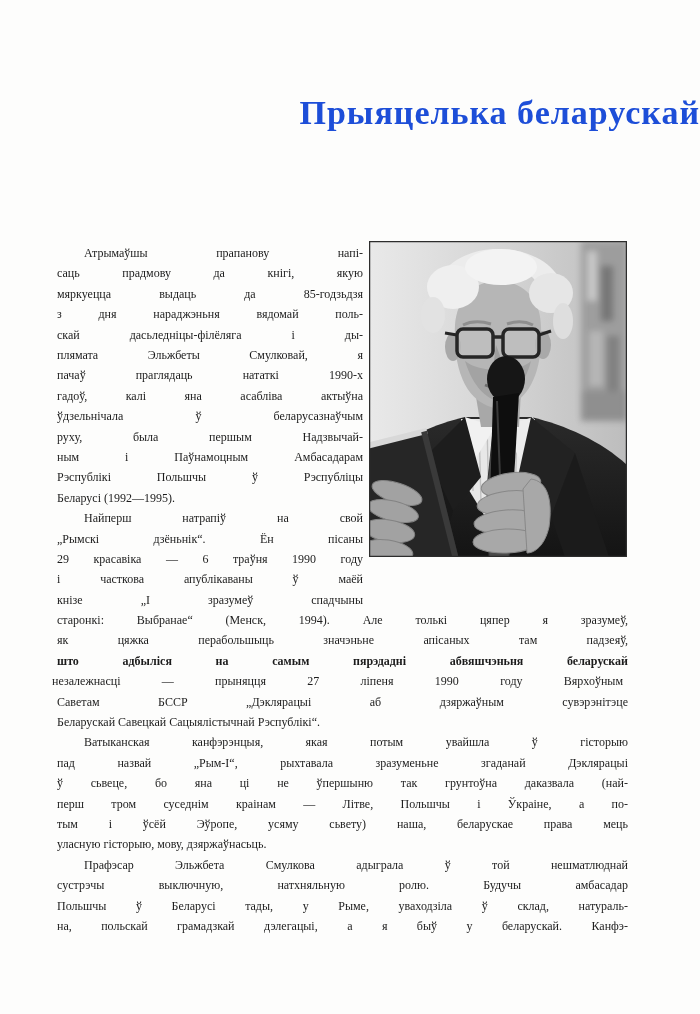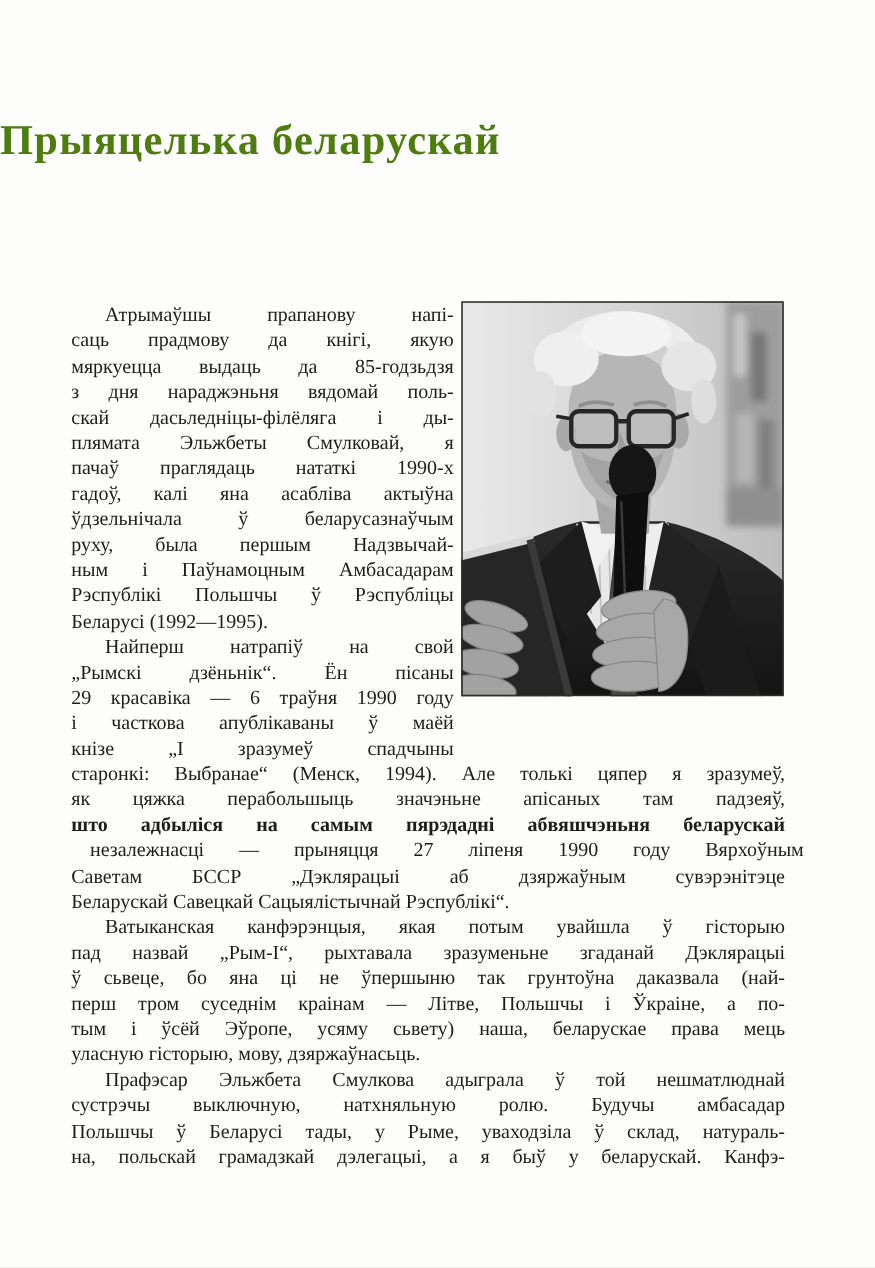--- a/index.html
+++ b/index.html
@@ -3,30 +3,30 @@
 <meta charset="utf-8">
 <style>
   html,body{margin:0;padding:0;background:#e8e8e8;}
   .page{
     position:relative;width:700px;height:1014px;margin:0 auto;
     background:#fdfdfc;overflow:hidden;
     font-family:"Liberation Serif","DejaVu Serif",serif;color:#1a1a1a;
   }
   .title{
     position:absolute;top:92px;left:0;width:700px;margin:0;
-    text-align:left;font-weight:bold;font-size:34px;line-height:41px;
-    letter-spacing:1px;color:#4d7c0f;
+    text-align:right;font-weight:bold;font-size:34px;line-height:41px;
+    letter-spacing:1px;color:#1d4ed8;
   }
   .subtitle{
     position:absolute;top:196px;left:0;width:700px;margin:0;
     text-align:center;font-weight:bold;font-size:21px;color:#141414;
     letter-spacing:.5px;
   }
   .bline{
-    position:absolute;font-size:16px;line-height:20.4px;
+    position:absolute;font-size:12px;line-height:20.4px;
     text-align:justify;text-align-last:justify;color:#1c1c1c;
     white-space:normal;
   }
   .bline.end{text-align-last:left;}
   .bline.indent{text-indent:27px;}
   figure.photo{position:absolute;left:369px;top:241px;width:258px;margin:0;}
   figure.photo svg{display:block;}
   figcaption{
     margin-top:9px;text-align:center;font-style:italic;font-size:16px;color:#222;
   }
@@ -161,21 +161,21 @@
       </g>
 
       <rect x="0.5" y="0.5" width="257" height="315" fill="none" stroke="#2d2d2d" stroke-width="1.5"></rect>
     </svg>
   </figure>
 
   <div id="wide-col">
       <div class="bline" style="left: 57px; top: 610px; width: 571px;">старонкі: Выбранае“ (Менск, 1994). Але толькі цяпер я зразумеў,</div>
       <div class="bline" style="left: 57px; top: 630.4px; width: 571px;">як цяжка перабольшыць значэньне апісаных там падзеяў,</div>
       <div class="bline" style="left: 57px; top: 650.8px; width: 571px; font-weight: bold;">што адбыліся на самым пярэдадні абвяшчэньня беларускай</div>
-      <div class="bline" style="left: 72px; top: 671.2px; width: 571px; font-family: Liberation Serif, serif;">незалежнасці — прыняцця 27 ліпеня 1990 году Вярхоўным</div>
+      <div class="bline" style="left: 52px; top: 671.2px; width: 571px; font-family: Liberation Serif, serif;">незалежнасці — прыняцця 27 ліпеня 1990 году Вярхоўным</div>
       <div class="bline" style="left: 57px; top: 691.6px; width: 571px;">Саветам БССР „Дэклярацыі аб дзяржаўным сувэрэнітэце</div>
       <div class="bline end" style="left: 57px; top: 712px; width: 571px;">Беларускай Савецкай Сацыялістычнай Рэспублікі“.</div>
       <div class="bline indent" style="left: 57px; top: 732.4px; width: 571px;">Ватыканская канфэрэнцыя, якая потым увайшла ў гісторыю</div>
       <div class="bline" style="left: 57px; top: 752.8px; width: 571px;">пад назвай „Рым-І“, рыхтавала зразуменьне згаданай Дэклярацыі</div>
       <div class="bline" style="left: 57px; top: 773.2px; width: 571px;">ў сьвеце, бо яна ці не ўпершыню так грунтоўна даказвала (най-</div>
       <div class="bline" style="left: 57px; top: 793.6px; width: 571px;">перш тром суседнім краінам — Літве, Польшчы і Ўкраіне, а по-</div>
       <div class="bline" style="left: 57px; top: 814px; width: 571px;">тым і ўсёй Эўропе, усяму сьвету) наша, беларускае права мець</div>
       <div class="bline end" style="left: 57px; top: 834.4px; width: 571px;">уласную гісторыю, мову, дзяржаўнасьць.</div>
       <div class="bline indent" style="left: 57px; top: 854.8px; width: 571px;">Прафэсар Эльжбета Смулкова адыграла ў той нешматлюднай</div>
       <div class="bline" style="left: 57px; top: 875.2px; width: 571px;">сустрэчы выключную, натхняльную ролю. Будучы амбасадар</div>

